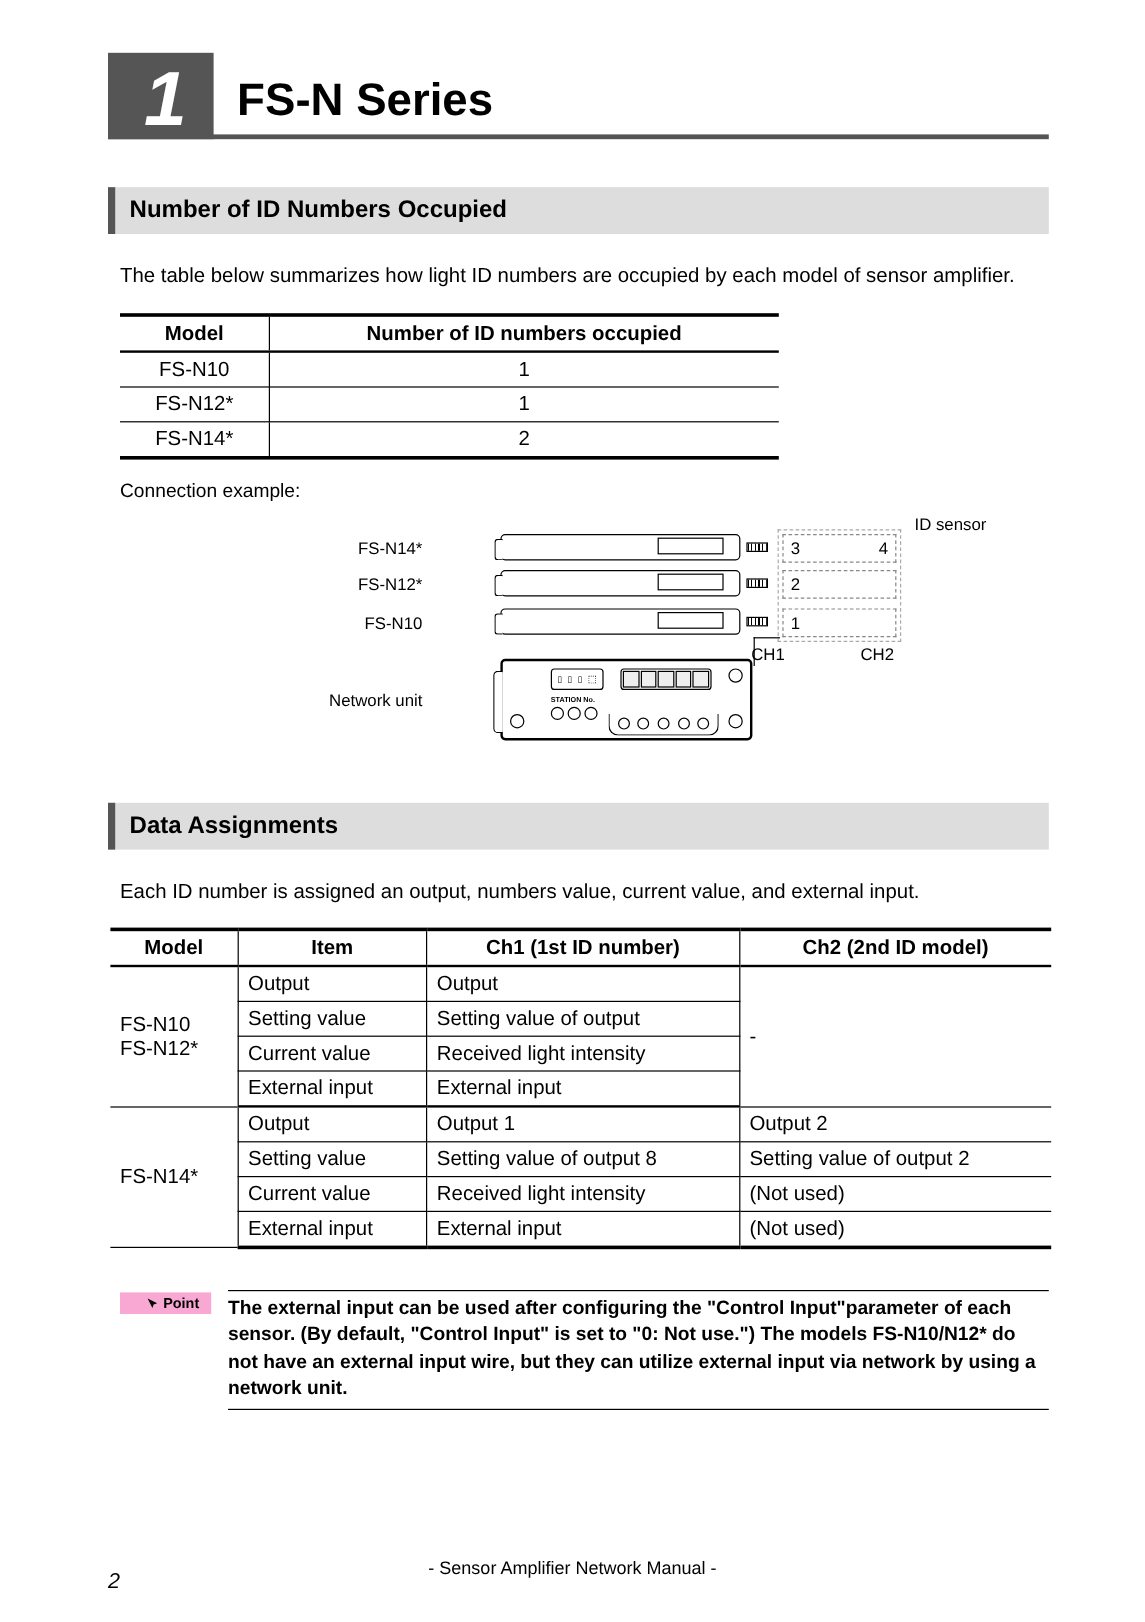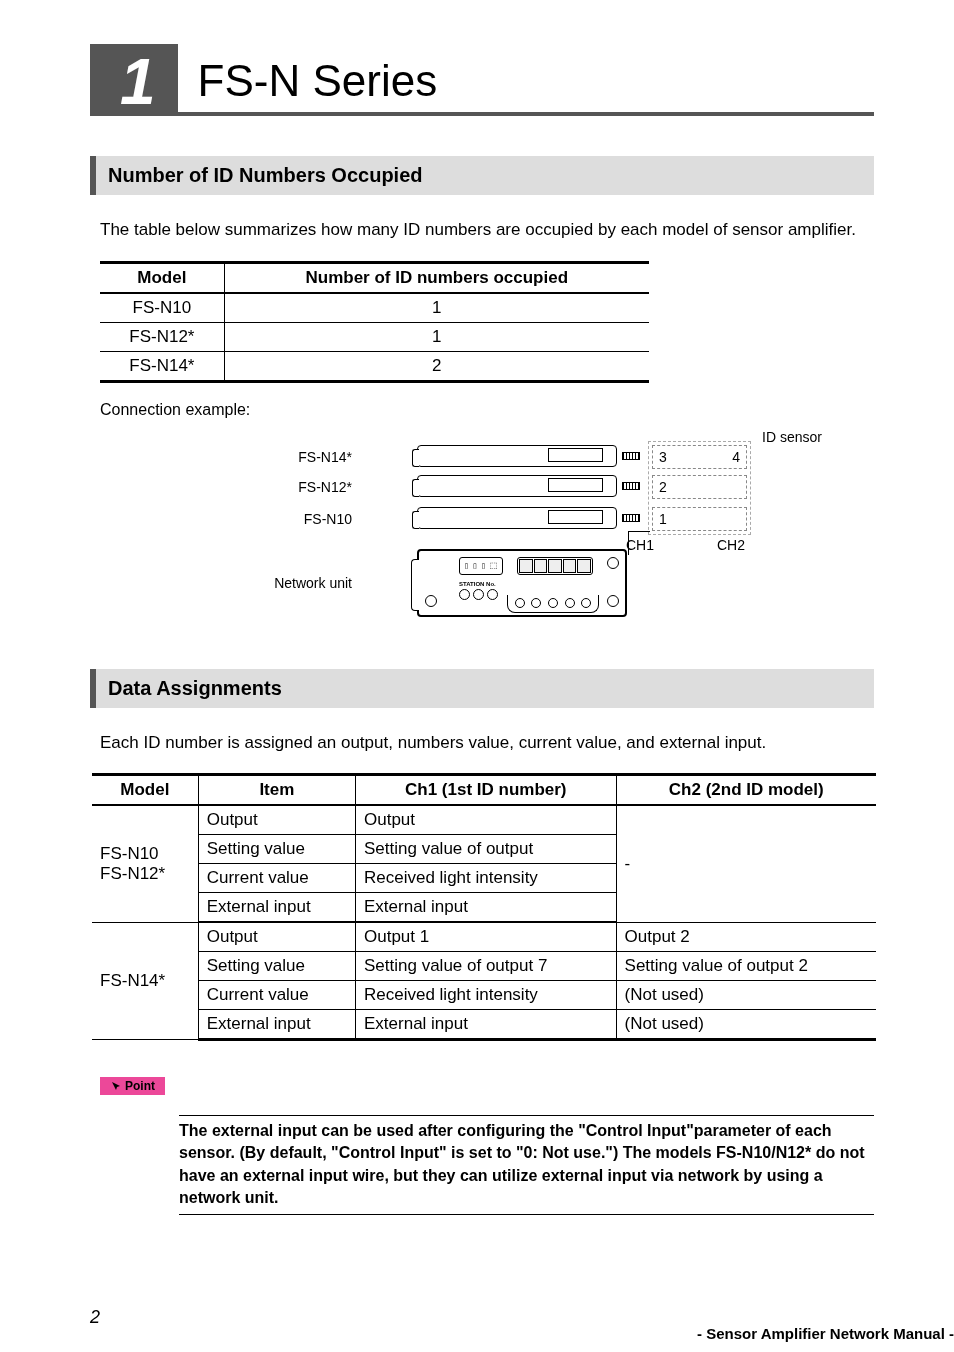--- a/index.html
+++ b/index.html
@@ -28,22 +28,22 @@
     font-size: 64px;
     font-weight: bold;
     font-style: italic;
     padding: 6px 22px 2px 30px;
     line-height: 1;
     margin-right: 20px;
     position: relative;
     top: 4px;
   }
   .chapter-title {
-    font-size: 44px;
-    font-weight: normal;
+    font-size: 38px;
+    font-weight: bold;
     padding-bottom: 6px;
   }
   .section-bar {
     background: #ddd;
     border-left: 6px solid #555;
     padding: 8px 12px;
     font-size: 20px;
     font-weight: bold;
     margin: 30px 0 22px 0;
   }
@@ -205,69 +205,67 @@
   table.assign-table .thick-bottom td { border-bottom: 2px solid #000; }
   table.assign-table tr.last-row td { border-bottom: 3px solid #000; }
 
   .point-block {
     display: flex;
     align-items: flex-start;
     gap: 14px;
     margin: 34px 0 0 10px;
   }
   .point-badge {
-    background: #ec4899;
+    background: #f9a8d4;
     font-size: 12px;
     font-weight: bold;
-    padding: 2px 10px 2px 11px;
+    padding: 2px 10px 2px 22px;
     white-space: nowrap;
     position: relative;
     display: inline-flex;
     align-items: center;
     gap: 4px;
     margin-top: 2px;
   }
   .point-badge svg { width:10px; height:10px; }
   .point-text {
     font-size: 16px;
     font-weight: bold;
     line-height: 1.4;
     border-top: 1px solid #000;
     border-bottom: 1px solid #000;
     padding: 4px 0;
-    margin-top: 40px;
   }
   .footer {
     position: absolute;
-    bottom: 10px;
+    bottom: 36px;
     left: 0; right: 0;
-    text-align: right;
+    text-align: center;
     font-size: 15px;
-    font-weight: bold;
   }
   .page-num {
     position: absolute;
     bottom: 24px;
     left: 90px;
     font-size: 18px;
     font-style: italic;
   }
 </style>
 </head>
 <body>
 
 <div class="page">
 
   <div class="chapter-header">
     <div class="chapter-tab">1</div>
     <div class="chapter-title">FS-N Series</div>
   </div>
 
   <div class="section-bar">Number of ID Numbers Occupied</div>
-  <div class="body-text">The table below summarizes how many ID numbers are occupied by each model of sensor amplifier.</div>
+  <div class="body-text">The table below summarizes how light ID numbers are occupied by each model of sensor amplifier.</div>
 
   <table class="id-table">
     <tbody>
         <tr>
       <th>Model</th>
       <th>Number of ID numbers occupied</th>
     </tr>
     <tr>
       <td>FS-N10</td>
       <td>1</td>
@@ -396,21 +394,21 @@
       </tr>
 
       <tr>
         <td class="model-cell" rowspan="4">FS-N14*</td>
         <td>Output</td>
         <td>Output 1</td>
         <td>Output 2</td>
       </tr>
       <tr>
         <td>Setting value</td>
-        <td>Setting value of output 7</td>
+        <td>Setting value of output 8</td>
         <td>Setting value of output 2</td>
       </tr>
       <tr>
         <td>Current value</td>
         <td>Received light intensity</td>
         <td>(Not used)</td>
       </tr>
       <tr class="last-row">
         <td>External input</td>
         <td>External input</td>

